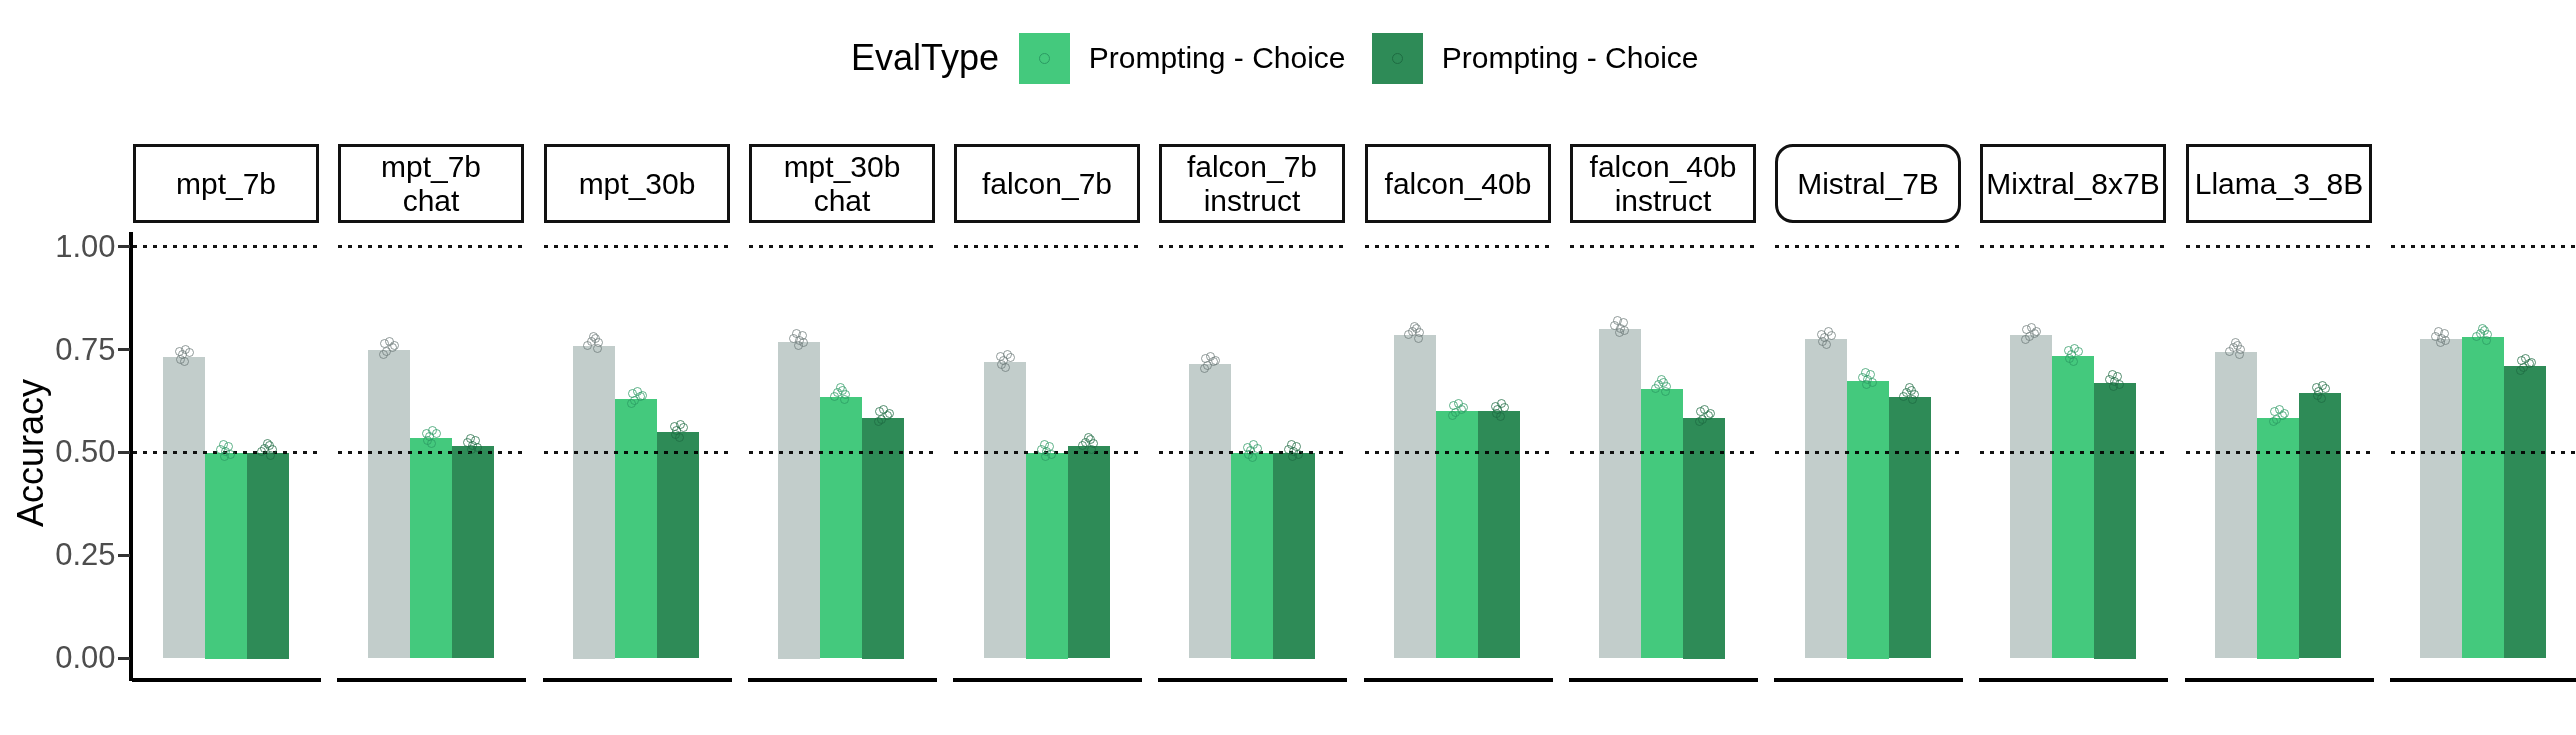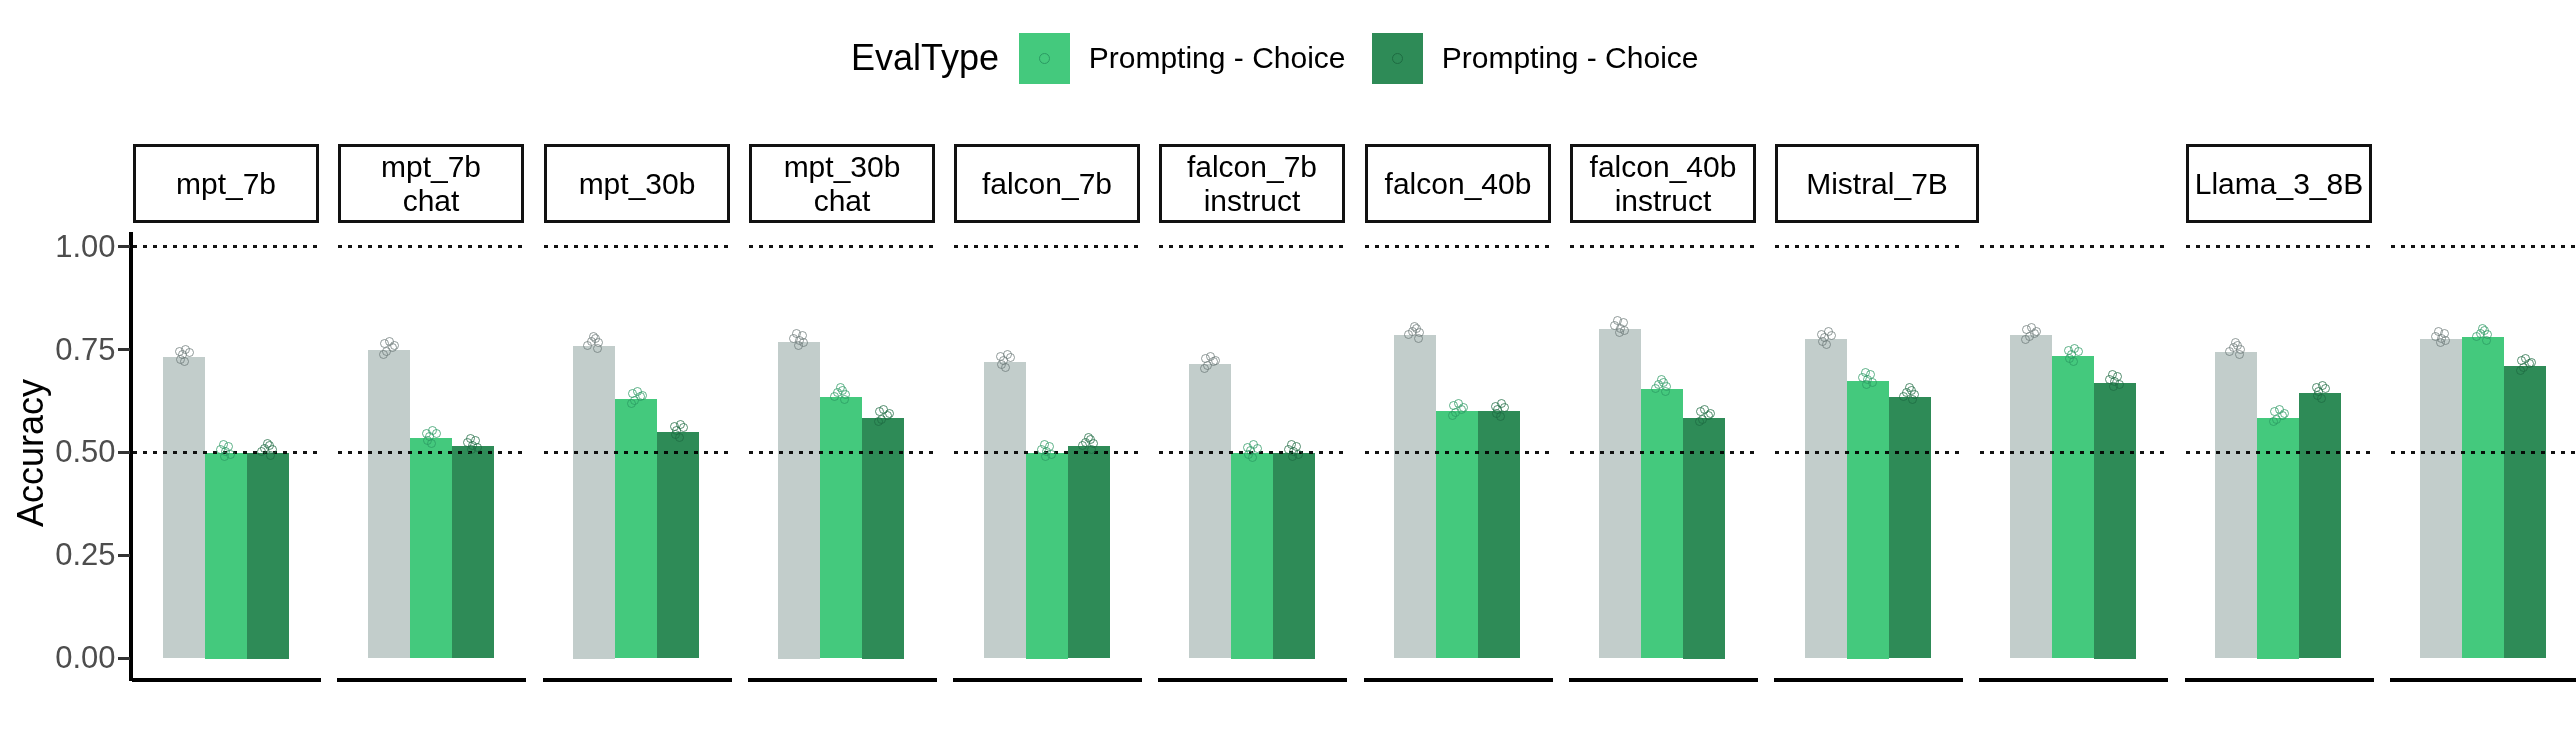--- a/index.html
+++ b/index.html
@@ -380,20 +380,21 @@
     <div class="strip" style="left: 954px; width: 186px; border-color: rgb(17, 17, 17);"><div>falcon_7b</div></div>
     <div class="x-axis-line" style="left: 953px; width: 189px; background: rgb(0, 0, 0);"></div>
     <div class="strip" style="left: 1159px; width: 186px; border-color: rgb(17, 17, 17);"><div>falcon_7b
 instruct</div></div>
     <div class="x-axis-line" style="left: 1158px; width: 189px; background: rgb(0, 0, 0);"></div>
     <div class="strip" style="left: 1365px; width: 186px; border-color: rgb(17, 17, 17);"><div>falcon_40b</div></div>
     <div class="x-axis-line" style="left: 1364px; width: 189px; background: rgb(0, 0, 0);"></div>
     <div class="strip" style="left: 1570px; width: 186px; border-color: rgb(17, 17, 17);"><div>falcon_40b
 instruct</div></div>
     <div class="x-axis-line" style="left: 1569px; width: 189px; background: rgb(0, 0, 0);"></div>
-    <div class="strip" style="left: 1775px; width: 204px; border-color: rgb(17, 17, 17);"><div>Mistral_7B</div></div>
+    <div class="strip" style="left: 1775px; width: 186px; border-color: rgb(17, 17, 17); border-radius: 18px;"><div>Mistral_7B</div></div>
     <div class="x-axis-line" style="left: 1774px; width: 189px; background: rgb(0, 0, 0);"></div>
+    <div class="strip" style="left: 1980px; width: 186px; border-color: rgb(17, 17, 17);"><div>Mixtral_8x7B</div></div>
     <div class="x-axis-line" style="left: 1979px; width: 189px; background: rgb(0, 0, 0);"></div>
     <div class="strip" style="left: 2186px; width: 186px; border-color: rgb(17, 17, 17); align-items: center;"><div>Llama_3_8B</div></div>
     <div class="x-axis-line" style="left: 2185px; width: 189px; background: rgb(0, 0, 0);"></div>
     <div class="x-axis-line" style="left: 2390px; width: 189px; background: rgb(0, 0, 0);"></div>
   </div>
 
 
 </body></html>

